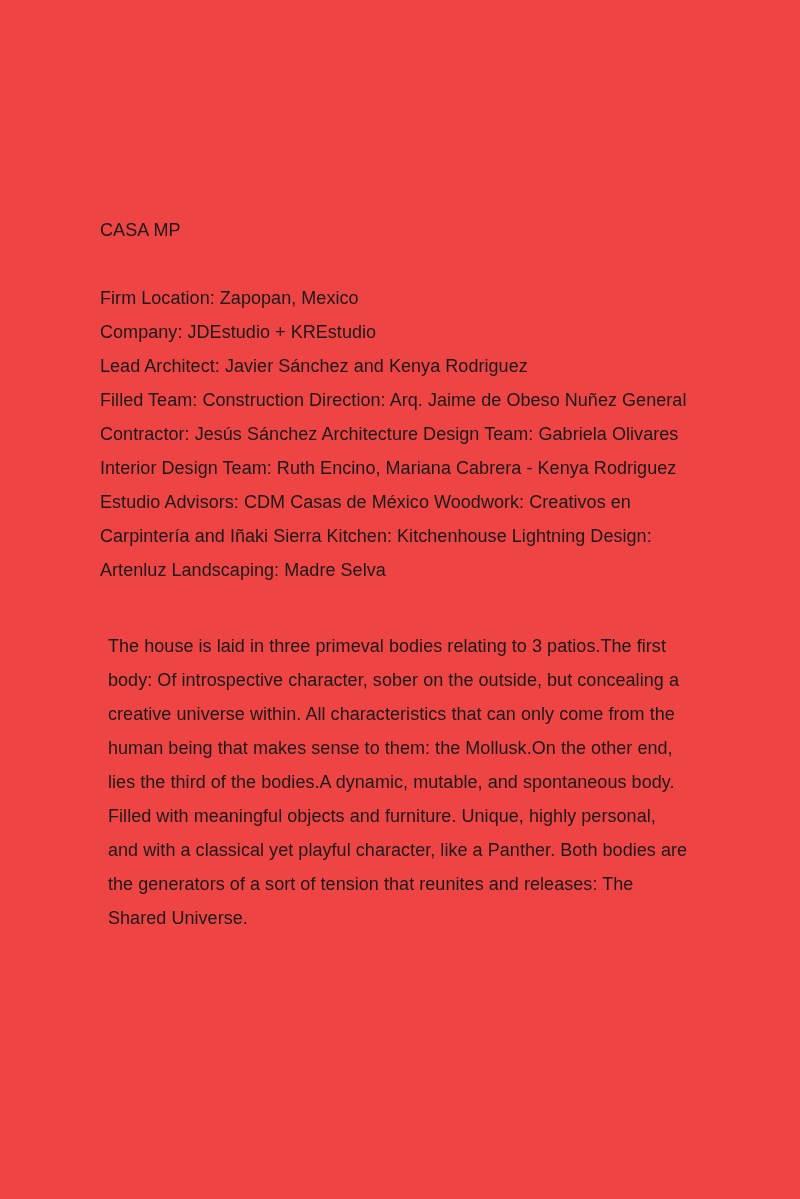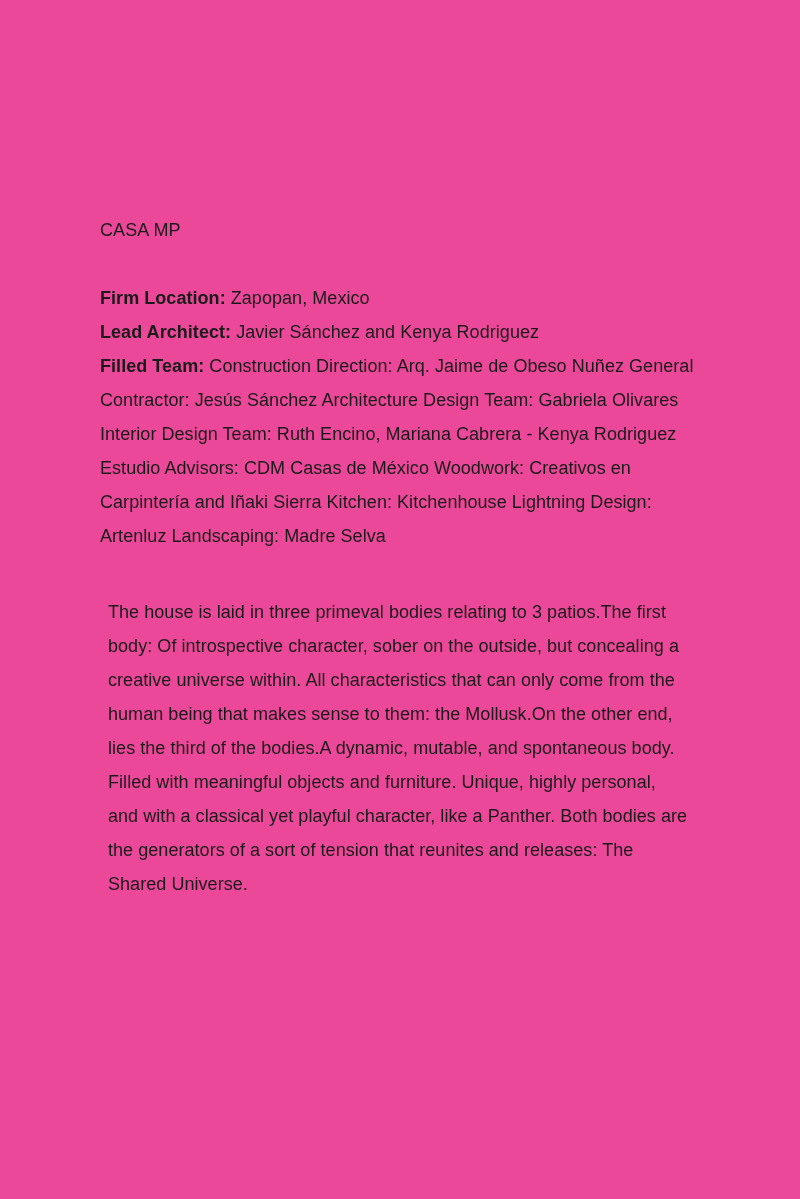--- a/index.html
+++ b/index.html
@@ -9,21 +9,21 @@
   }
   body {
     font-family: "Liberation Sans", sans-serif;
     color: #1a1a1a;
     -webkit-font-smoothing: antialiased;
   }
   .page {
     position: relative;
     width: 800px;
     height: 1199px;
-    background: #ec4899;
+    background: #ef4444;
     overflow: hidden;
     box-sizing: border-box;
   }
   .content {
     position: absolute;
     left: 100px;
     top: 213px;
     width: 598px;
   }
   .doc-title {
@@ -40,21 +40,21 @@
   .meta-block {
     font-size: 18px;
     line-height: 34px;
   }
   .meta-row {
     font-size: 18px;
     line-height: 34px;
     letter-spacing: 0.05px;
   }
   .meta-label {
-    font-weight: 700;
+    font-weight: 400;
     text-align: center;
   }
   .meta-value {
     font-weight: 400;
     margin-top: 7px;
   }
   .body-para {
     font-size: 18px;
     line-height: 34px;
     font-weight: 400;
@@ -73,20 +73,24 @@
 
     <div class="block-gap"></div>
 
     <div class="meta-block">
 
       <div class="meta-row">
         <span class="meta-label">Firm Location:</span>
         <span class="meta-value">Zapopan, Mexico</span>
       </div>
 
+      <div class="meta-row">
+        <span class="meta-label">Company:</span>
+        <span class="meta-value">JDEstudio + KREstudio</span>
+      </div>
 
       <div class="meta-row">
         <span class="meta-label">Lead Architect:</span>
         <span class="meta-value">Javier Sánchez and Kenya Rodriguez</span>
       </div>
 
       <div class="meta-row">
         <span class="meta-label">Filled Team:</span>
         <span class="meta-value">Construction Direction: Arq. Jaime de Obeso Nuñez General Contractor: Jesús Sánchez Architecture Design Team: Gabriela Olivares Interior Design Team: Ruth Encino, Mariana Cabrera - Kenya Rodriguez Estudio Advisors: CDM Casas de México Woodwork: Creativos en Carpintería and Iñaki Sierra Kitchen: Kitchenhouse Lightning Design: Artenluz Landscaping: Madre Selva</span>
       </div>

